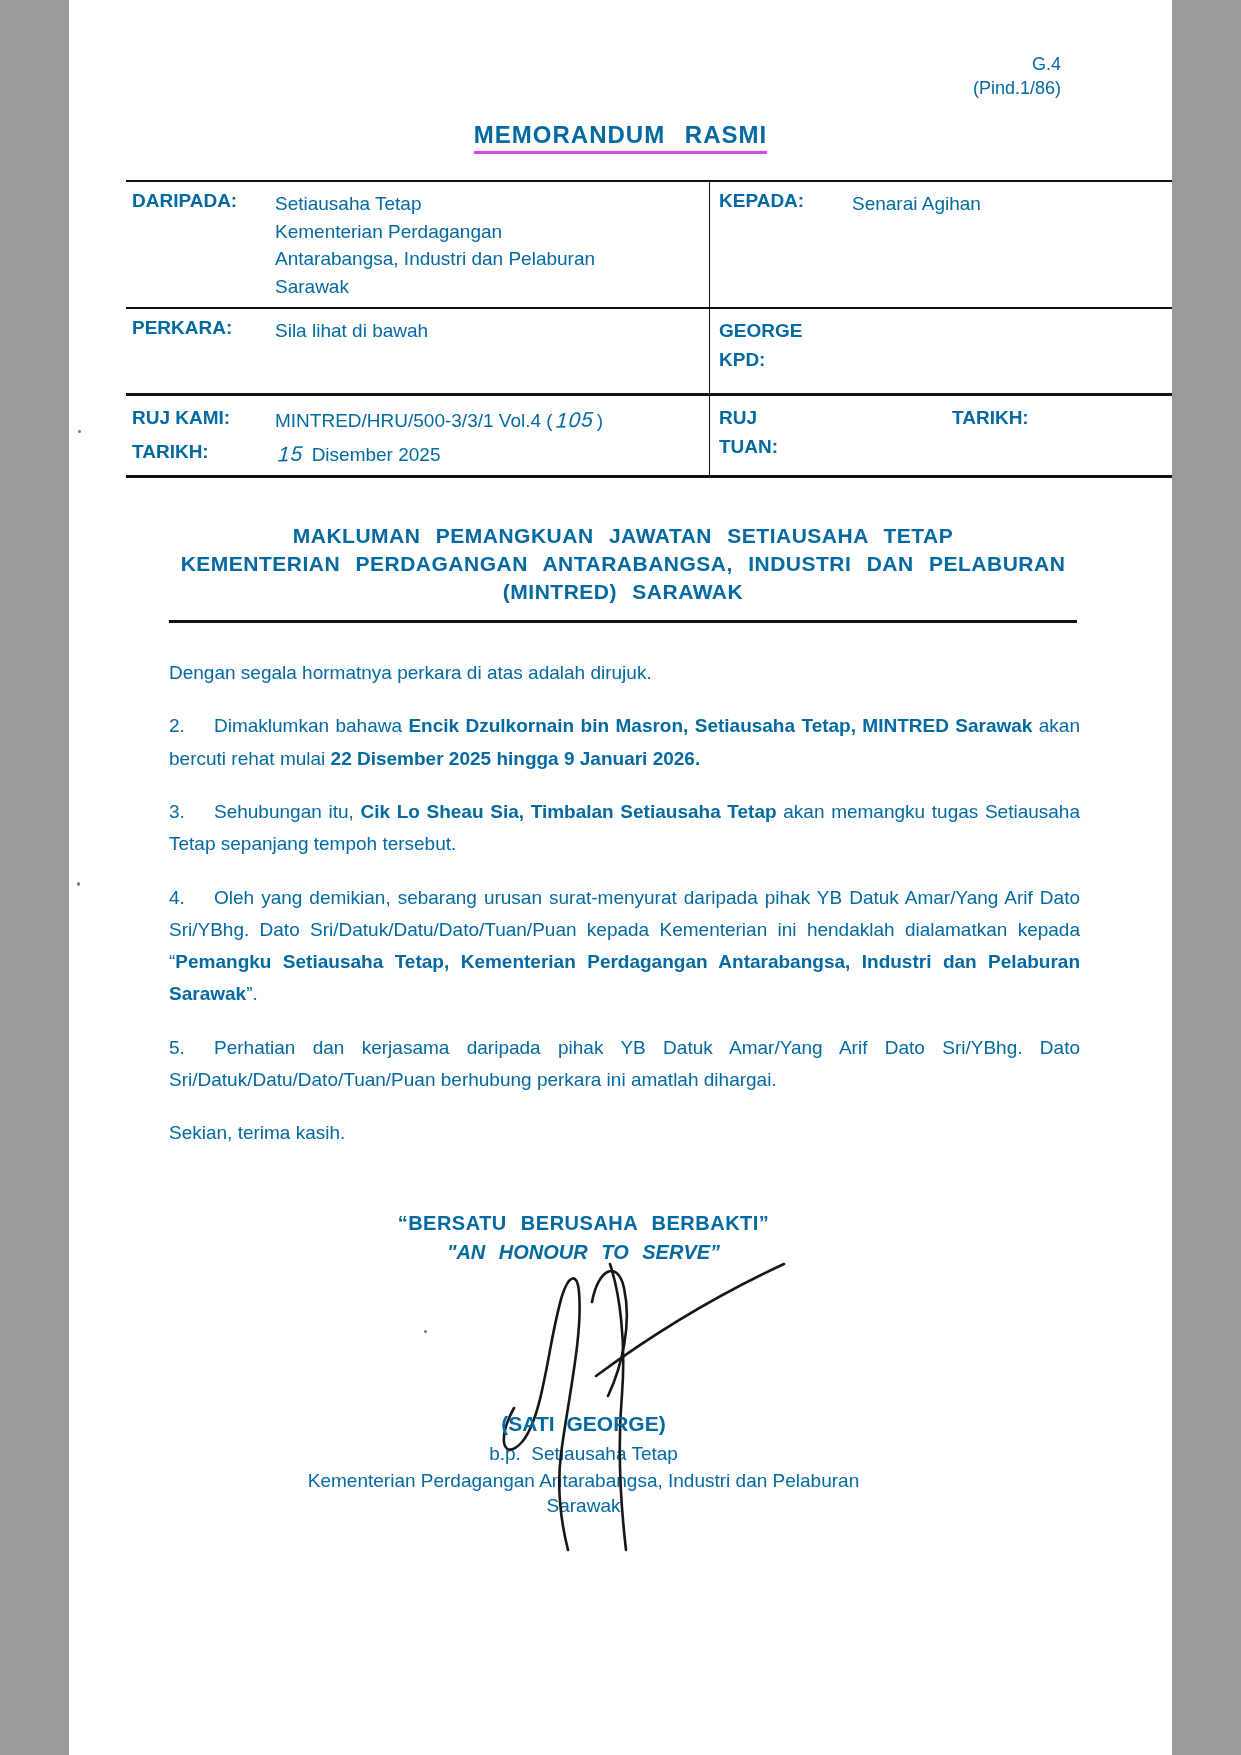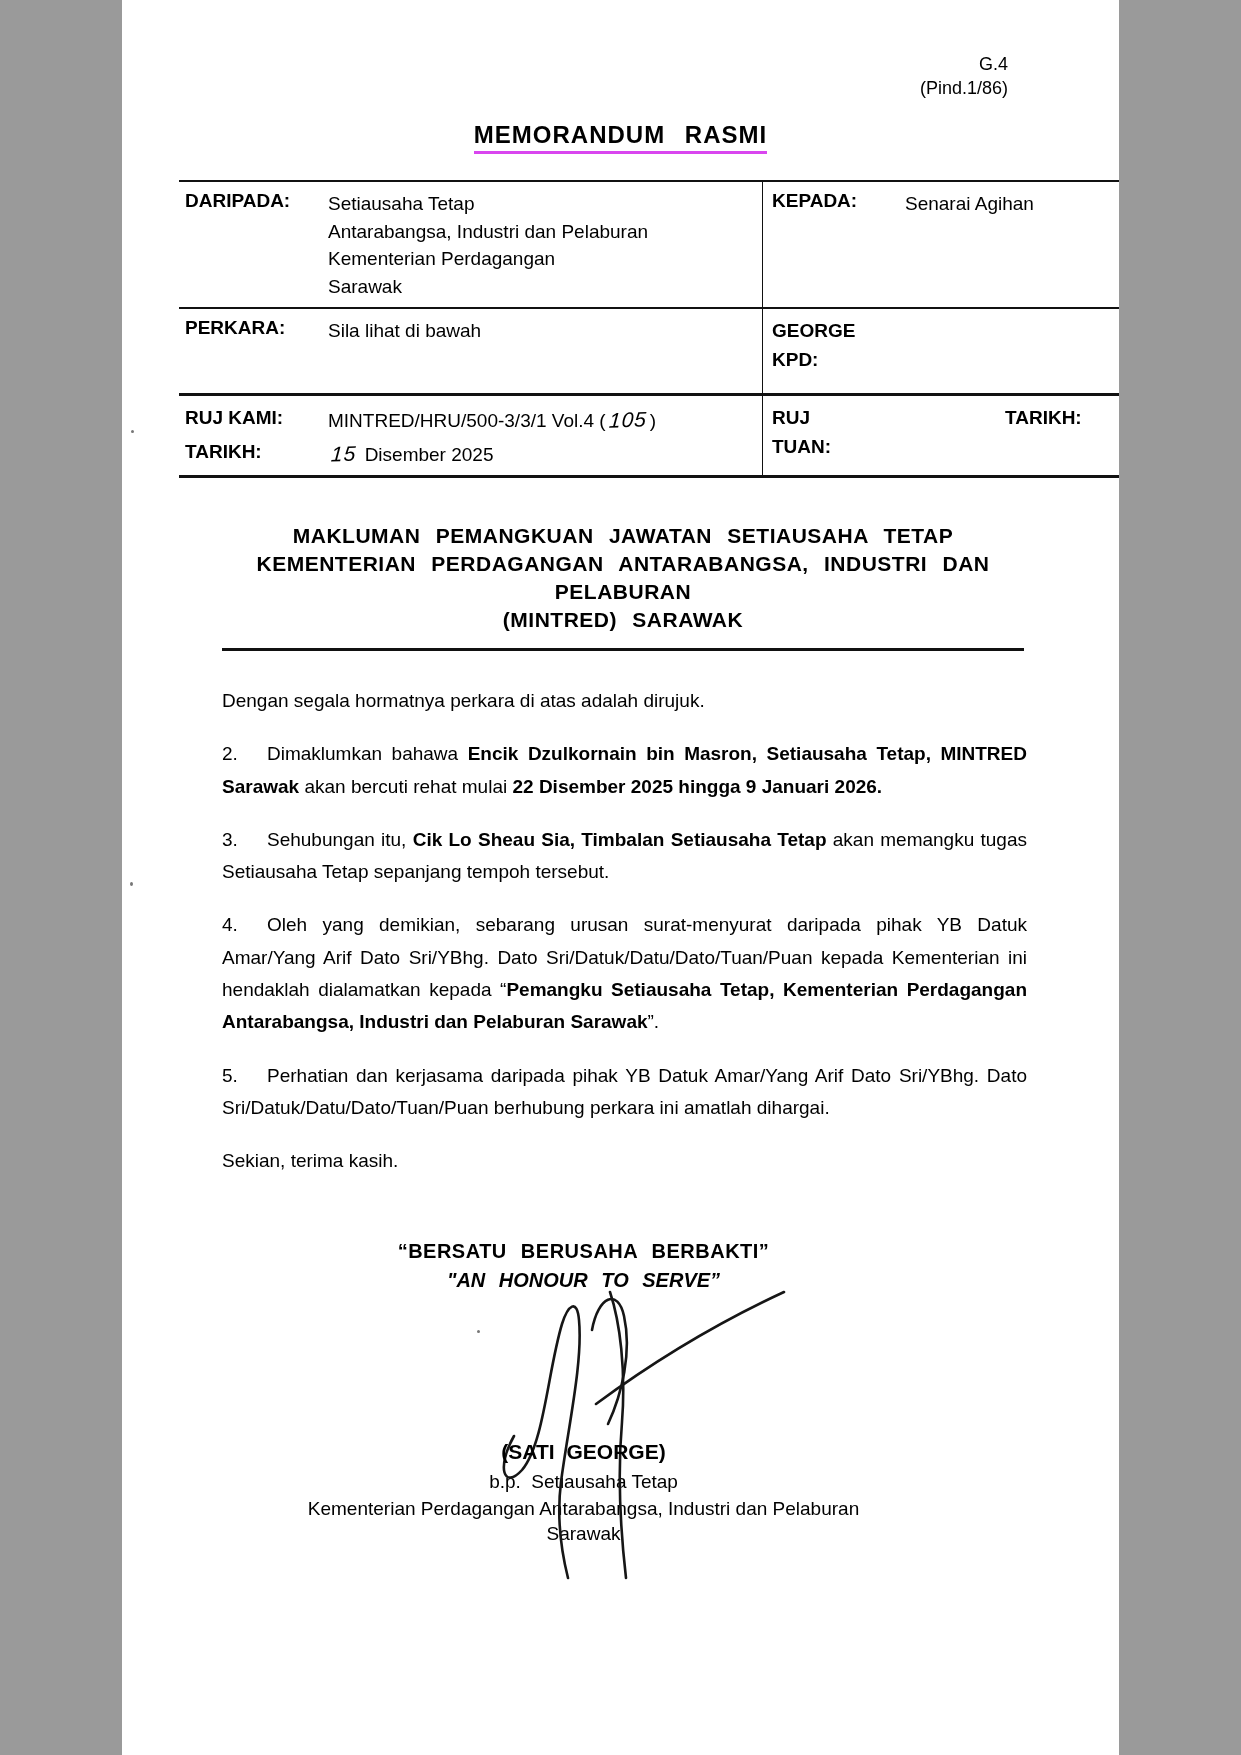--- a/index.html
+++ b/index.html
@@ -1,21 +1,21 @@
 <!DOCTYPE html>
 <html><head>
 <meta charset="utf-8">
 <style>
   html,body{margin:0;padding:0;background:#9a9a9a;}
   .page{
     position:relative;
-    width:997px;height:1755px;
+    width:1103px;height:1755px;
     margin:0 auto;
     background:#ffffff;
-    color:#000000;
+    color:#0369a1;
     font-family:"Liberation Sans", sans-serif;
     font-size:19px;
     overflow:hidden;
   }
   
   .form-code{
     padding-top:52px;
     padding-right:111px;
     text-align:right;
     font-size:18px;
@@ -119,22 +119,22 @@
   <div class="title-wrap">
     <span class="title">MEMORANDUM RASMI</span>
   </div>
 
   <div class="memo-table">
     <div class="t-row r1">
       <div class="cell lblval">
         <span class="lbl">DARIPADA:</span>
         <span class="val">
           <span style="display:block">Setiausaha Tetap</span>
+          <span style="display:block">Kementerian Perdagangan</span>
           <span style="display:block">Antarabangsa, Industri dan Pelaburan</span>
-          <span style="display:block">Kementerian Perdagangan</span>
           <span style="display:block">Sarawak</span>
         </span>
       </div>
       <div class="cell rcell lblval">
         <span class="lbl">KEPADA:</span>
         <span class="val">Senarai Agihan</span>
       </div>
     </div>
 
     <div class="t-row r2">

